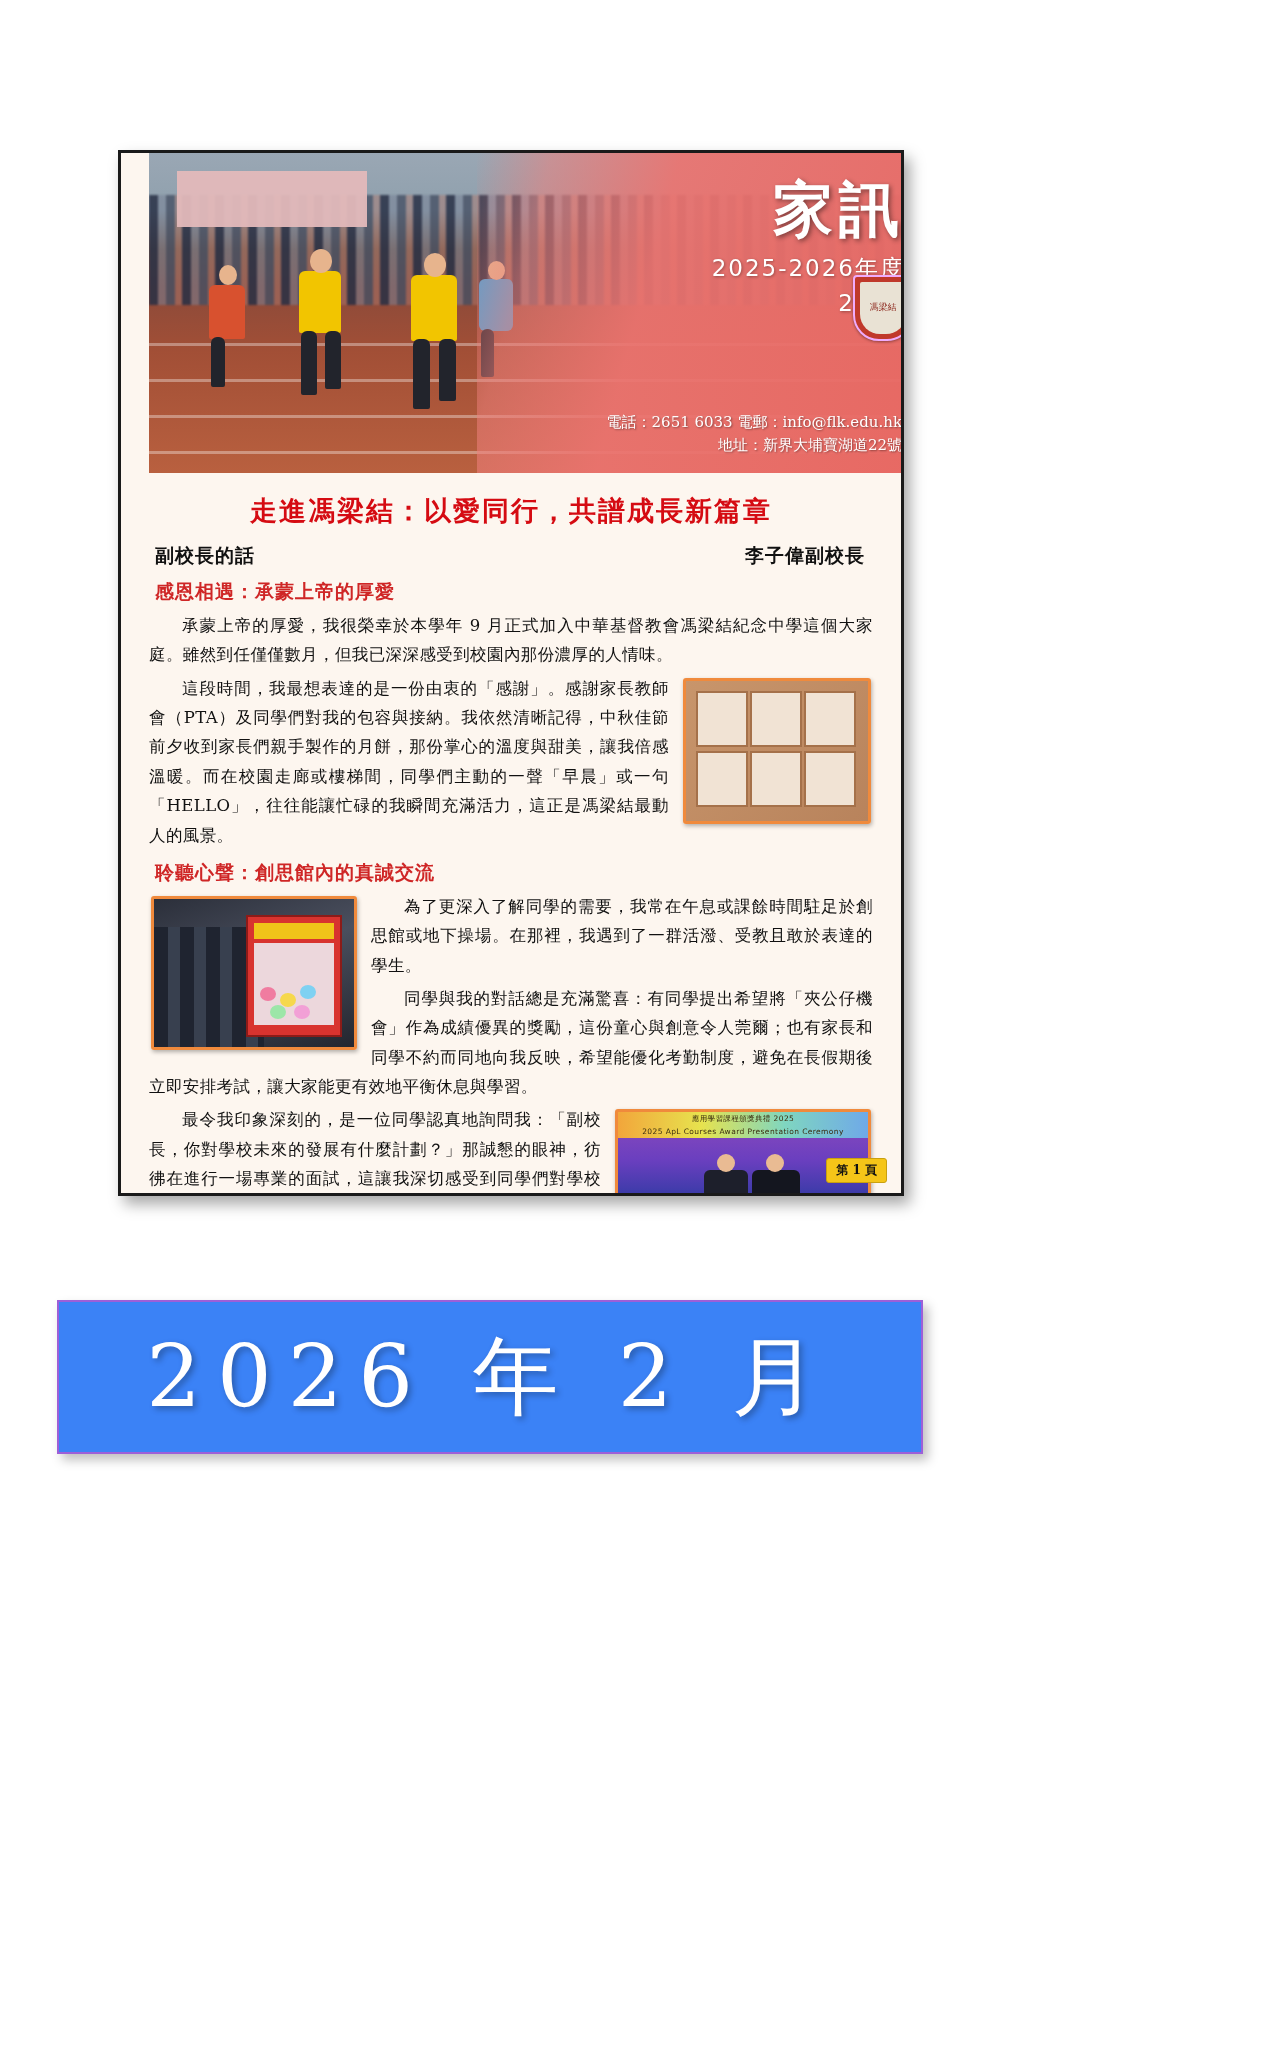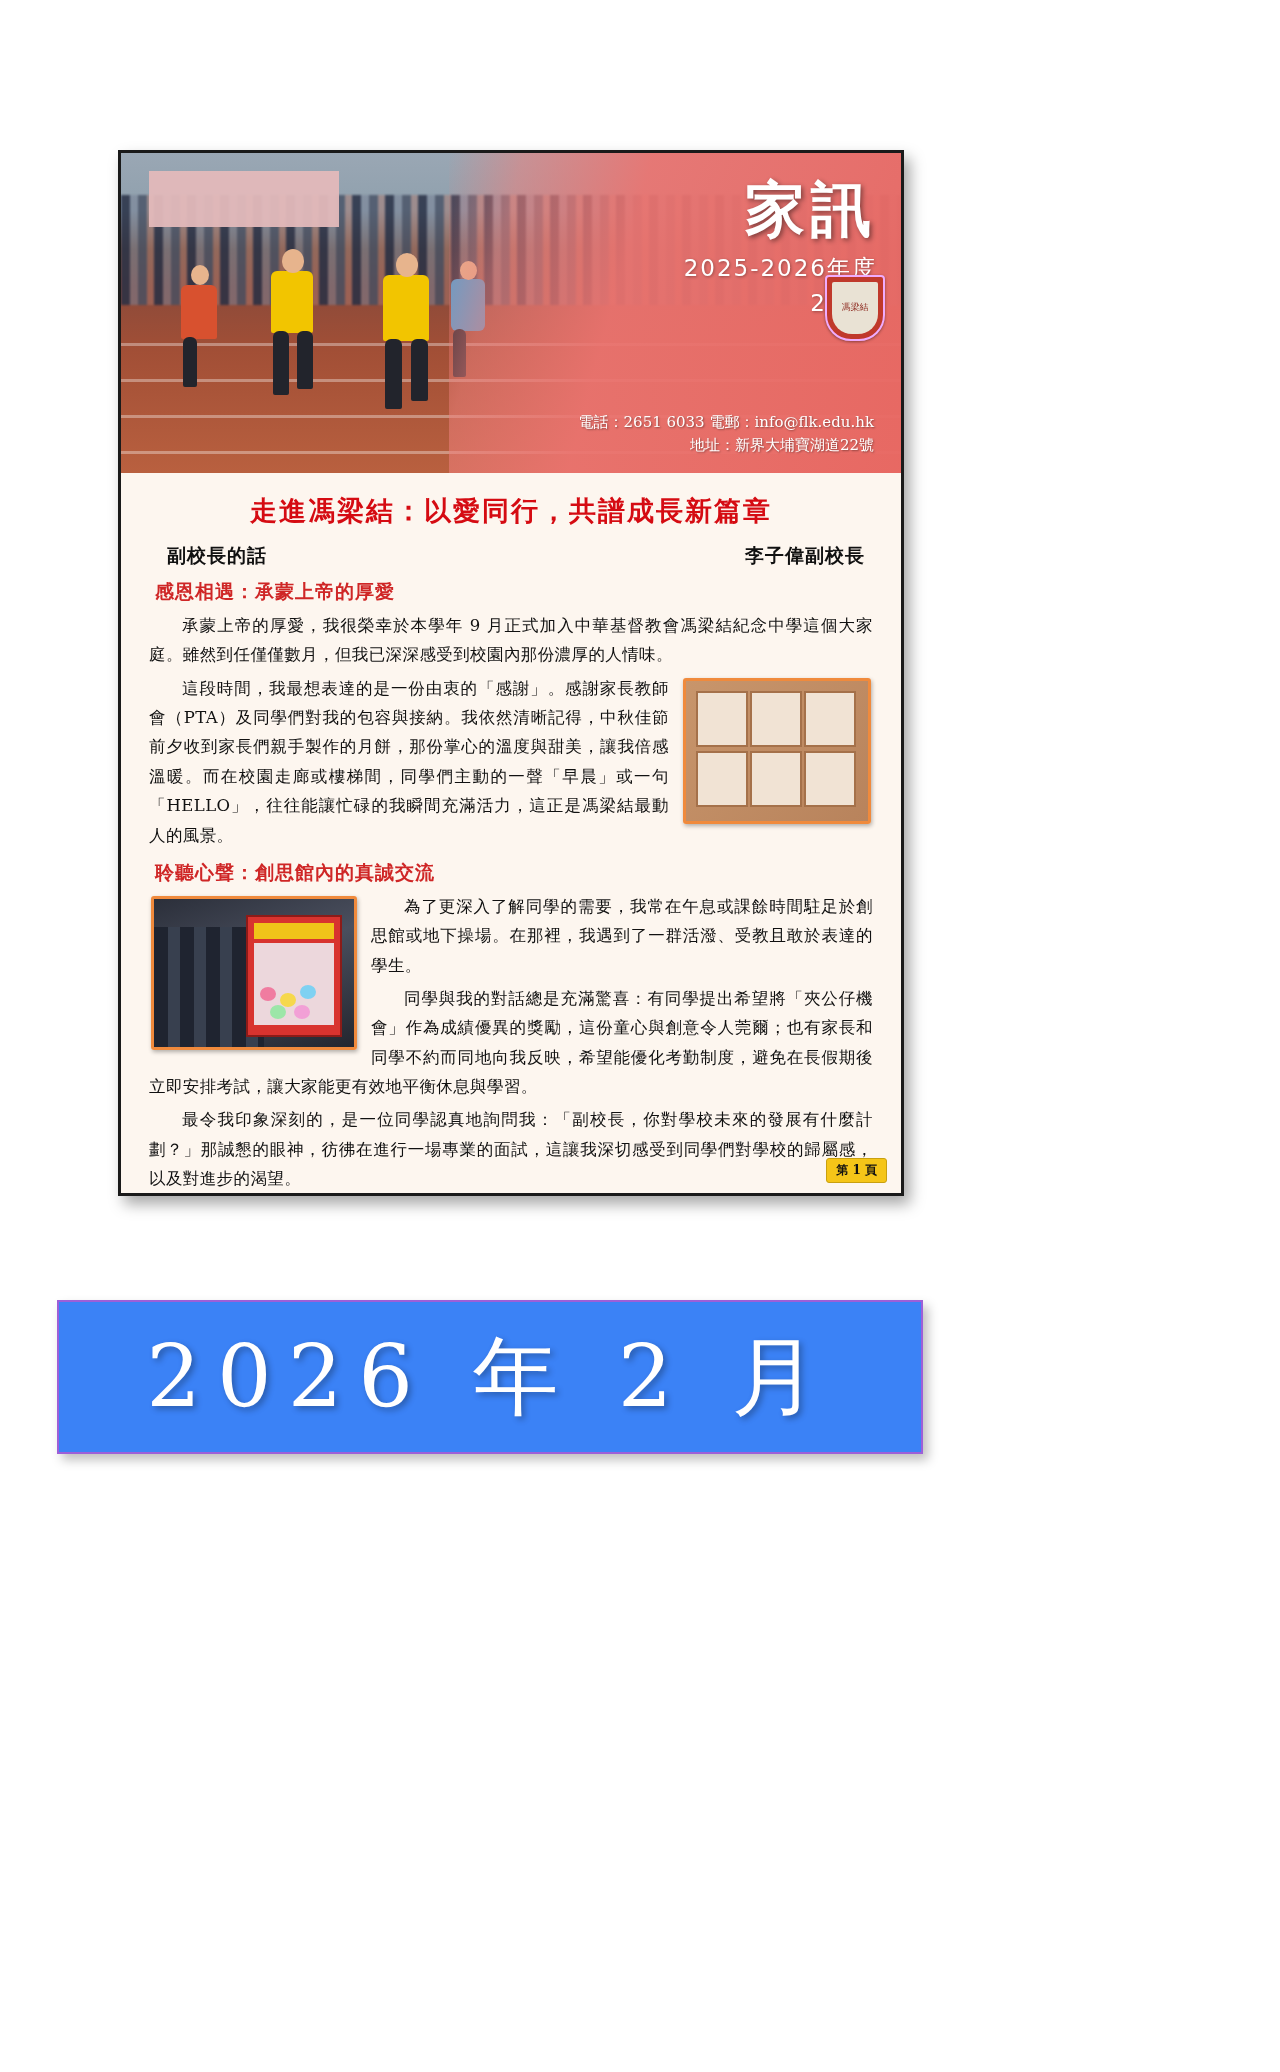--- a/index.html
+++ b/index.html
@@ -7,21 +7,21 @@
 
   
   .page{
     position:absolute;left:118px;top:150px;width:780px;height:1040px;
     background:#fdf6ef;border:3px solid #1a1a1a;
     box-shadow:6px 8px 14px rgba(0,0,0,.35);
     overflow:hidden;
   }
 
   
-  .banner{position:relative;height:320px;width:100%;overflow:hidden;background:#8d8d8d;}
+  .banner{position:relative;height:320px;width:100%;overflow:hidden;background:#8d8d8d;margin-left:28px;}
   .banner-photo{
     position:absolute;inset:0;
     background:
       linear-gradient(180deg,#9aa7b4 0%,#8fa0ad 18%,#7b5a4a 30%,#8b4a3a 42%,#a24f36 62%,#b9603f 100%);
   }
   .track-line{position:absolute;left:0;width:100%;height:3px;background:rgba(255,255,255,.35);}
   .crowd{
     position:absolute;left:0;top:42px;width:100%;height:110px;
     background:
       repeating-linear-gradient(90deg,
@@ -72,21 +72,21 @@
     position:absolute;left:28px;top:18px;width:190px;height:56px;
     background:#e3b9bb;opacity:.95;
   }
 
   
   .article{padding:14px 28px 10px 28px;position:relative;}
   .headline{
     text-align:center;color:#d50b12;font-weight:bold;font-size:27px;letter-spacing:2px;
     font-family:"DejaVu Serif",serif;margin:6px 0 14px 0;
   }
-  .byline{display:flex;justify-content:space-between;align-items:center;margin:0 8px 10px 18px;}
+  .byline{display:flex;justify-content:space-between;align-items:center;margin:0 8px 10px 6px;}
   .byline .left,.byline .right{font-size:19px;font-weight:bold;color:#111;font-family:"DejaVu Serif",serif;letter-spacing:1px;}
 
   .subhead{color:#cf2626;font-weight:bold;font-size:19px;font-family:"DejaVu Serif",serif;
     letter-spacing:1px;margin:6px 0 6px 6px;}
 
   .body-text{
     font-family:"DejaVu Serif",serif;font-size:16.5px;line-height:1.78;color:#111;
     text-align:justify;letter-spacing:.4px;
   }
   .body-text p{margin:0 0 4px 0;text-indent:2em;}
@@ -245,20 +245,31 @@
       </div>
 
       <p>為了更深入了解同學的需要，我常在午息或課餘時間駐足於創思館或地下操場。在那裡，我遇到了一群活潑、受教且敢於表達的學生。</p>
       <p>同學與我的對話總是充滿驚喜：有同學提出希望將「夾公仔機會」作為成績優異的獎勵，這份童心與創意令人莞爾；也有家長和同學不約而同地向我反映，希望能優化考勤制度，避免在長假期後立即安排考試，讓大家能更有效地平衡休息與學習。</p>
     </div>
 
     <div style="clear:both;"></div>
 
     <div class="body-text">
 
+      <div class="photo photo-award">
+        <div class="award-cap">
+          <span>應用學習課程頒獎典禮 2025</span>
+          <span>2025 ApL Courses Award Presentation Ceremony</span>
+        </div>
+
+        <div class="award-person" style="left:86px;background:#1d1f2b;"></div>
+        <div class="award-head" style="left:99px;bottom:78px;"></div>
+        <div class="award-person" style="left:134px;background:#14161f;width:48px;"></div>
+        <div class="award-head" style="left:148px;bottom:78px;"></div>
+      </div>
 
       <p>最令我印象深刻的，是一位同學認真地詢問我：「副校長，你對學校未來的發展有什麼計劃？」那誠懇的眼神，彷彿在進行一場專業的面試，這讓我深切感受到同學們對學校的歸屬感，以及對進步的渴望。</p>
     </div>
 
   </div>
 
   <div class="page-num">第 1 頁</div>
 </div>
 
 <div class="monthbar">

